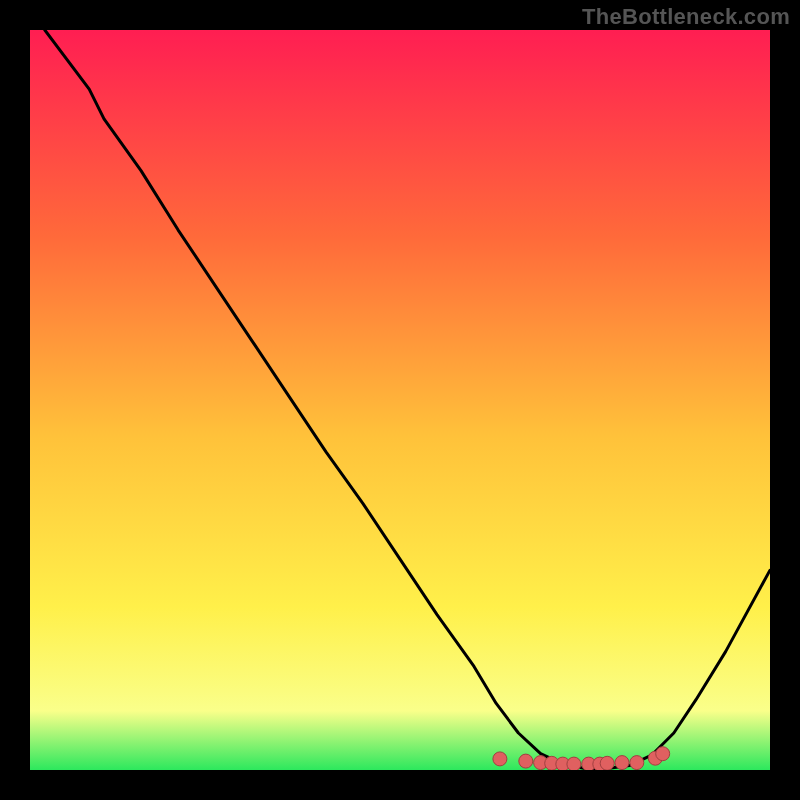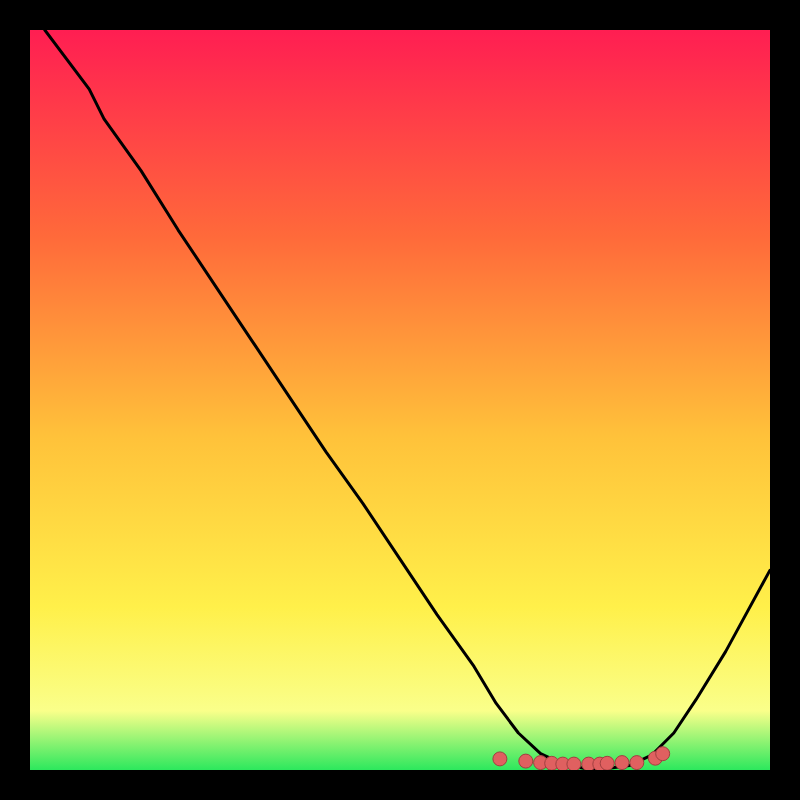--- a/index.html
+++ b/index.html
@@ -39,20 +39,21 @@
     display: block;
     width: 100%;
     height: 100%;
   }
 </style>
 </head>
 <body>
 
 <div class="frame">
 
+  <div class="watermark">TheBottleneck.com</div>
 
   <div class="plot-area">
     <svg viewBox="0 0 740 740" preserveAspectRatio="none">
       <defs>
         <linearGradient id="bg-grad" x1="0" y1="0" x2="0" y2="1">
           <stop offset="0" stop-color="#FF1E52"></stop>
           <stop offset="0.28" stop-color="#FF6A3A"></stop>
           <stop offset="0.55" stop-color="#FFC23A"></stop>
           <stop offset="0.78" stop-color="#FFF04A"></stop>
           <stop offset="0.92" stop-color="#FAFF8A"></stop>

